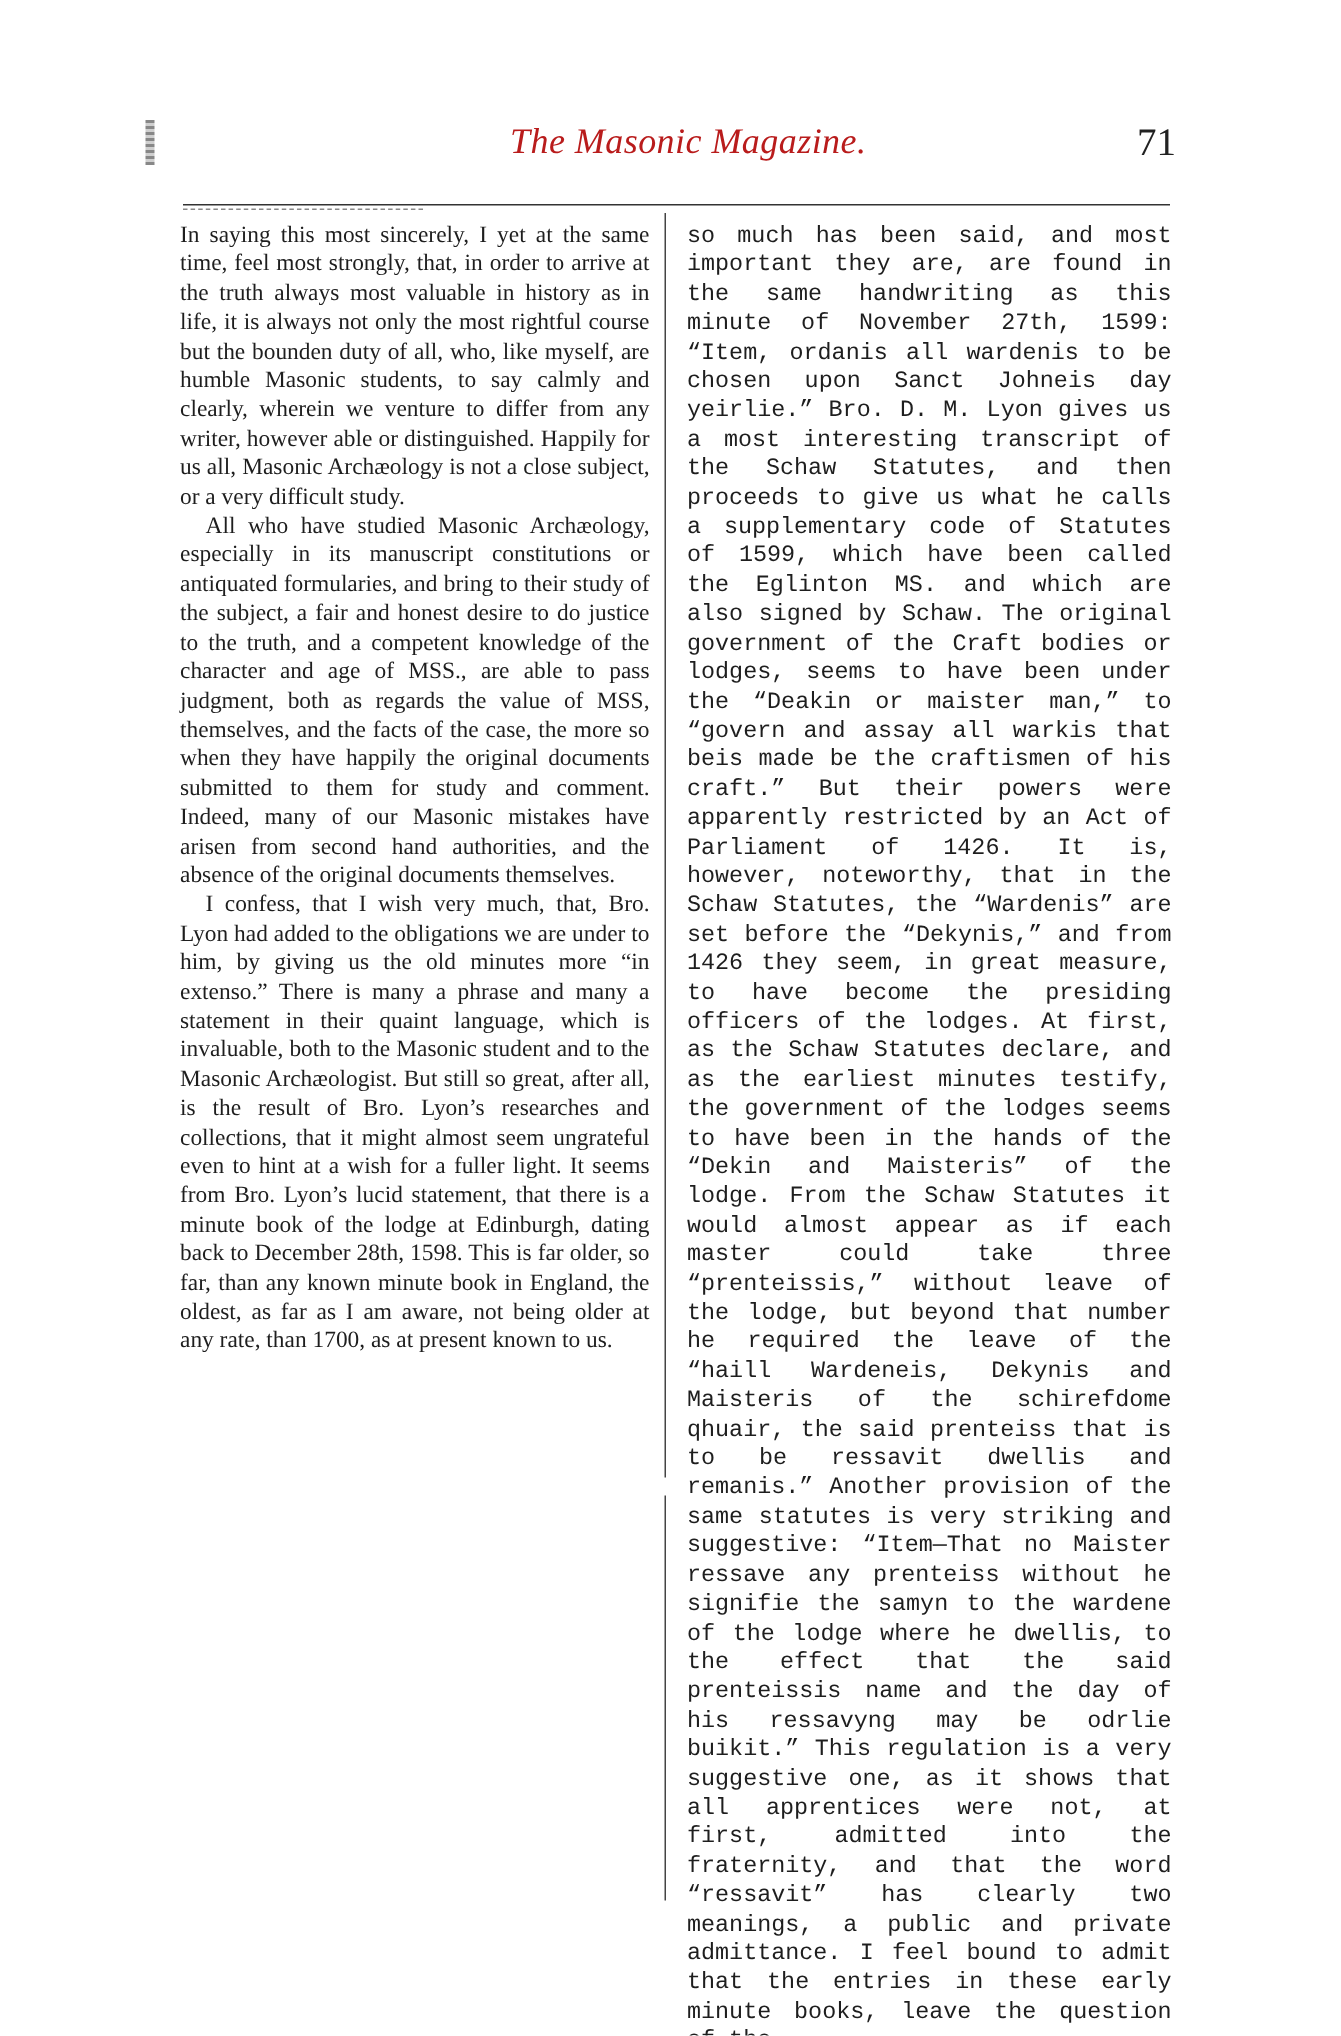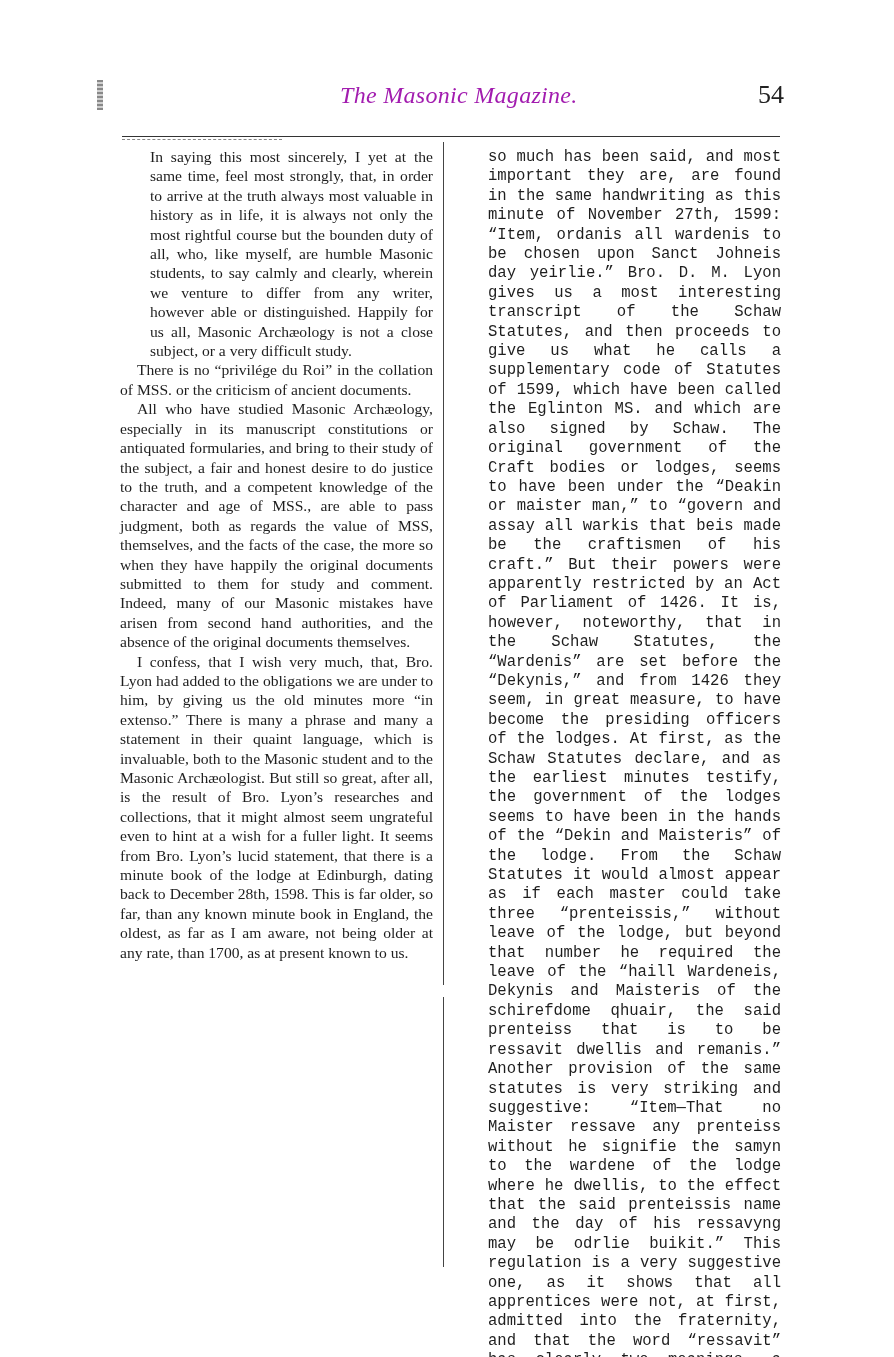--- a/index.html
+++ b/index.html
@@ -2,52 +2,51 @@
 <html><head>
   <meta charset="utf-8">
   <style>
     html, body { margin: 0; padding: 0; background: #ffffff; }
     body { width: 894px; height: 1357px; position: relative; overflow: hidden;
            font-family: "Liberation Serif", "DejaVu Serif", serif; color: #1e1e1e; }
     .binding-mark { position: absolute; left: 97px; top: 80px; width: 6px; height: 30px;
            background: repeating-linear-gradient(180deg, #555 0 2px, #bbb 2px 4px); opacity: .7; }
     .running-head { position: absolute; left: 0; top: 82px; width: 894px; height: 30px; }
     .mag-title { position: absolute; left: 340px; top: 0; font-style: italic; font-size: 24px;
-           letter-spacing: 0.3px; color: #a21caf; }
+           letter-spacing: 0.3px; color: #b91c1c; }
     .page-num { position: absolute; left: 758px; top: -2px; font-size: 26px; color: #222; }
     .head-rule { position: absolute; left: 122px; top: 136px; width: 658px; height: 0;
            border-top: 1.5px solid #333; }
     .head-rule-thin { position: absolute; left: 122px; top: 139px; width: 160px; height: 0;
            border-top: 1px dashed #888; }
     .col { position: absolute; top: 147px; font-size: 15.6px; line-height: 19.4px; text-align: justify; }
     .col-left { left: 120px; width: 313px; }
     .col-right { left: 458px; width: 323px; top: 148px; font-family: Liberation Mono, monospace; }
     .col p { margin: 0; }
     .col p.indent { text-indent: 17px; }
-    .col p.noindent { text-indent: 0; margin-left: 30px; }
+    .col p.noindent { text-indent: 0; }
     .divider { position: absolute; left: 443px; top: 142px; width: 0; height: 1125px;
            border-left: 1px solid #444; }
     .divider-gap { position: absolute; left: 441px; top: 985px; width: 5px; height: 12px; background: #fff; }
   </style>
 </head>
 <body>
 
 <div class="binding-mark"></div>
 
 <header class="running-head">
   <span class="mag-title">The Masonic Magazine.</span>
-  <span class="page-num">54</span>
+  <span class="page-num">71</span>
 </header>
 
 <div class="head-rule"></div>
 <div class="head-rule-thin"></div>
 
 <div class="col col-left">
   <p class="noindent">In saying this most sincerely, I yet at the same time, feel most strongly, that, in order to arrive at the truth always most valuable in history as in life, it is always not only the most rightful course but the bounden duty of all, who, like myself, are humble Masonic students, to say calmly and clearly, wherein we venture to differ from any writer, however able or distinguished.  Happily for us all, Masonic Archæology is not a close subject, or a very difficult study.</p>
-  <p class="indent">There is no “privilége du Roi” in the collation of MSS. or the criticism of ancient documents.</p>
   <p class="indent">All who have studied Masonic Archæology, especially in its manuscript constitutions or antiquated formularies, and bring to their study of the subject, a fair and honest desire to do justice to the truth, and a competent knowledge of the character and age of MSS., are able to pass judgment, both as regards the value of MSS, themselves, and the facts of the case, the more so when they have happily the original documents submitted to them for study and comment.  Indeed, many of our Masonic mistakes have arisen from second hand authorities, and the absence of the original documents themselves.</p>
   <p class="indent">I confess, that I wish very much, that, Bro. Lyon had added to the obligations we are under to him, by giving us the old minutes more “in extenso.”  There is many a phrase and many a statement in their quaint language, which is invaluable, both to the Masonic student and to the Masonic Archæologist. But still so great, after all, is the result of Bro. Lyon’s researches and collections, that it might almost seem ungrateful even to hint at a wish for a fuller light. It seems from Bro. Lyon’s lucid statement, that there is a minute book of the lodge at Edinburgh, dating back to December 28th, 1598.  This is far older, so far, than any known minute book in England, the oldest, as far as I am aware, not being older at any rate, than 1700, as at present known to us.</p>
 </div>
 
 <div class="divider"></div>
 <div class="divider-gap"></div>
 
 <div class="col col-right">
   <p class="noindent">so much has been said, and most important they are, are found in the same handwriting as this minute of November 27th, 1599: “Item, ordanis all wardenis to be chosen upon Sanct Johneis day yeirlie.”  Bro. D. M. Lyon gives us a most interesting transcript of the Schaw Statutes, and then proceeds to give us what he calls a supplementary code of Statutes of 1599, which have been called the Eglinton MS. and which are also signed by Schaw.  The original government of the Craft bodies or lodges, seems to have been under the “Deakin or maister man,” to “govern and assay all warkis that beis made be the craftismen of his craft.”  But their powers were apparently restricted by an Act of Parliament of 1426.  It is, however, noteworthy, that in the Schaw Statutes, the “Wardenis” are set before the “Dekynis,” and from 1426 they seem, in great measure, to have become the presiding officers of the lodges.  At first, as the Schaw Statutes declare, and as the earliest minutes testify, the government of the lodges seems to have been in the hands of the “Dekin and Maisteris” of the lodge.  From the Schaw Statutes it would almost appear as if each master could take three “prenteissis,” without leave of the lodge, but beyond that number he required the leave of the “haill Wardeneis, Dekynis and Maisteris of the schirefdome qhuair, the said prenteiss that is to be ressavit dwellis and remanis.”  Another provision of the same statutes is very striking and suggestive: “Item—That no Maister ressave any prenteiss without he signifie the samyn to the wardene of the lodge where he dwellis, to the effect that the said prenteissis name and the day of his ressavyng may be odrlie buikit.” This regulation is a very suggestive one, as it shows that all apprentices were not, at first, admitted into the fraternity, and that the word “ressavit” has clearly two meanings, a public and private admittance.  I feel bound to admit that the entries in these early minute books, leave the question of the</p>
 </div>

